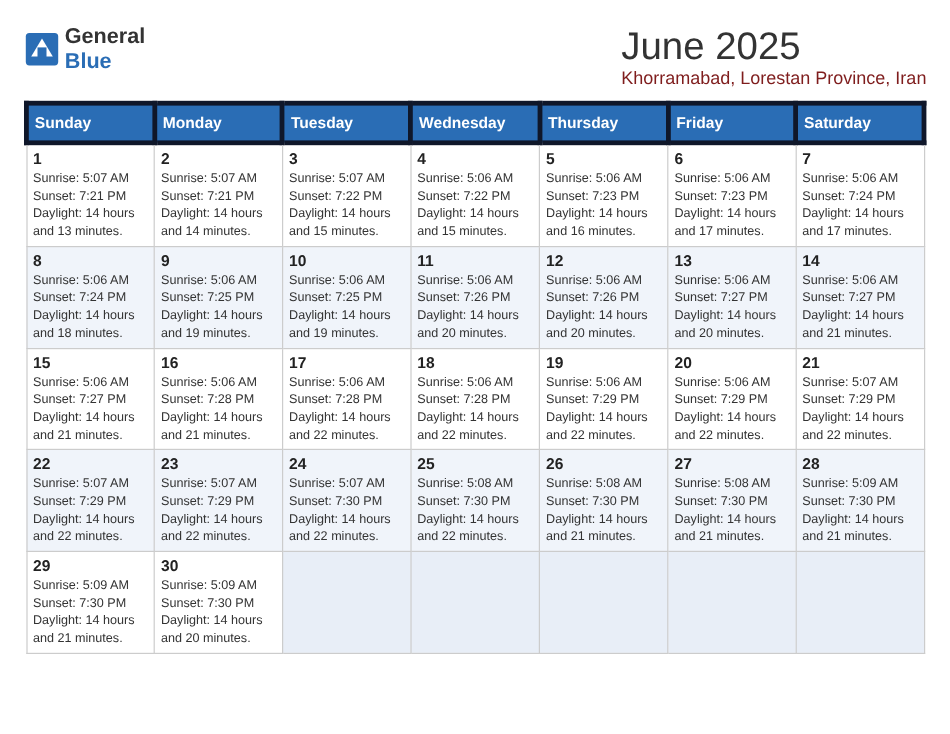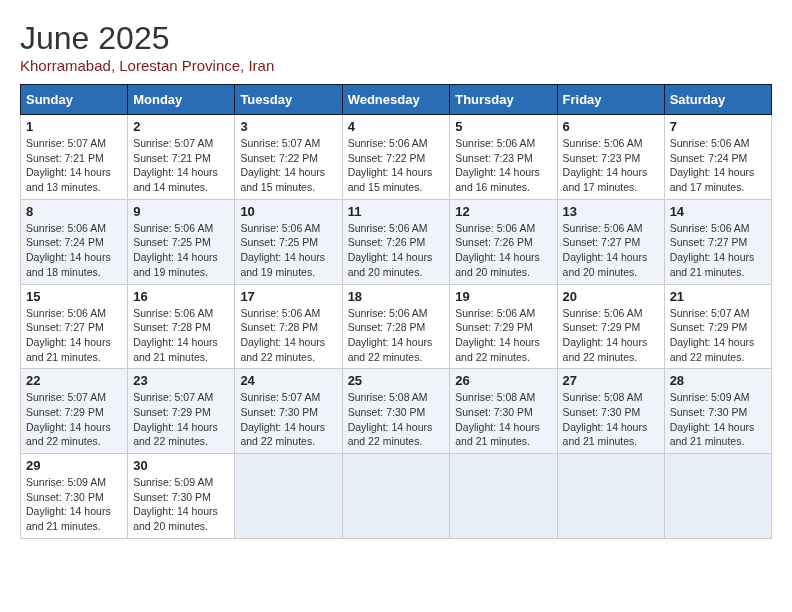--- a/index.html
+++ b/index.html
@@ -52,21 +52,21 @@
       border-collapse: collapse;
       font-size: 11px;
     }
     .calendar-table thead tr th {
       background-color: #2a6db5;
       color: #fff;
       padding: 7px 5px;
       text-align: left;
       font-size: 13px;
       font-weight: bold;
-      border: 1px solid #0f172a;
+      border: 4px solid #0f172a;
     }
     .calendar-table tbody tr td {
       border: 1px solid #ccc;
       padding: 4px 5px;
       vertical-align: top;
       width: 108px;
       min-height: 80px;
       background: #fff;
     }
     .calendar-table tbody tr:nth-child(even) td {
@@ -85,20 +85,31 @@
       line-height: 1.4;
     }
     .empty-cell {
       background: #e8eef7 !important;
     }
   </style>
 </head>
 <body>
 
 <div class="header">
+  <div class="logo">
+    <svg class="logo-icon" viewBox="0 0 40 40">
+      <rect x="2" y="2" width="36" height="36" rx="4" fill="#2a6db5"></rect>
+      <polygon points="8,28 20,8 32,28" fill="white"></polygon>
+      <rect x="15" y="18" width="10" height="12" fill="#2a6db5"></rect>
+    </svg>
+    <div>
+      <span class="logo-text-general">General</span><br>
+      <span class="logo-text-blue">Blue</span>
+    </div>
+  </div>
   <div class="title-block">
     <div class="month-year">June 2025</div>
     <div class="location">Khorramabad, Lorestan Province, Iran</div>
   </div>
 </div>
 
 <table class="calendar-table">
   <thead>
     <tr>
       <th>Sunday</th>

